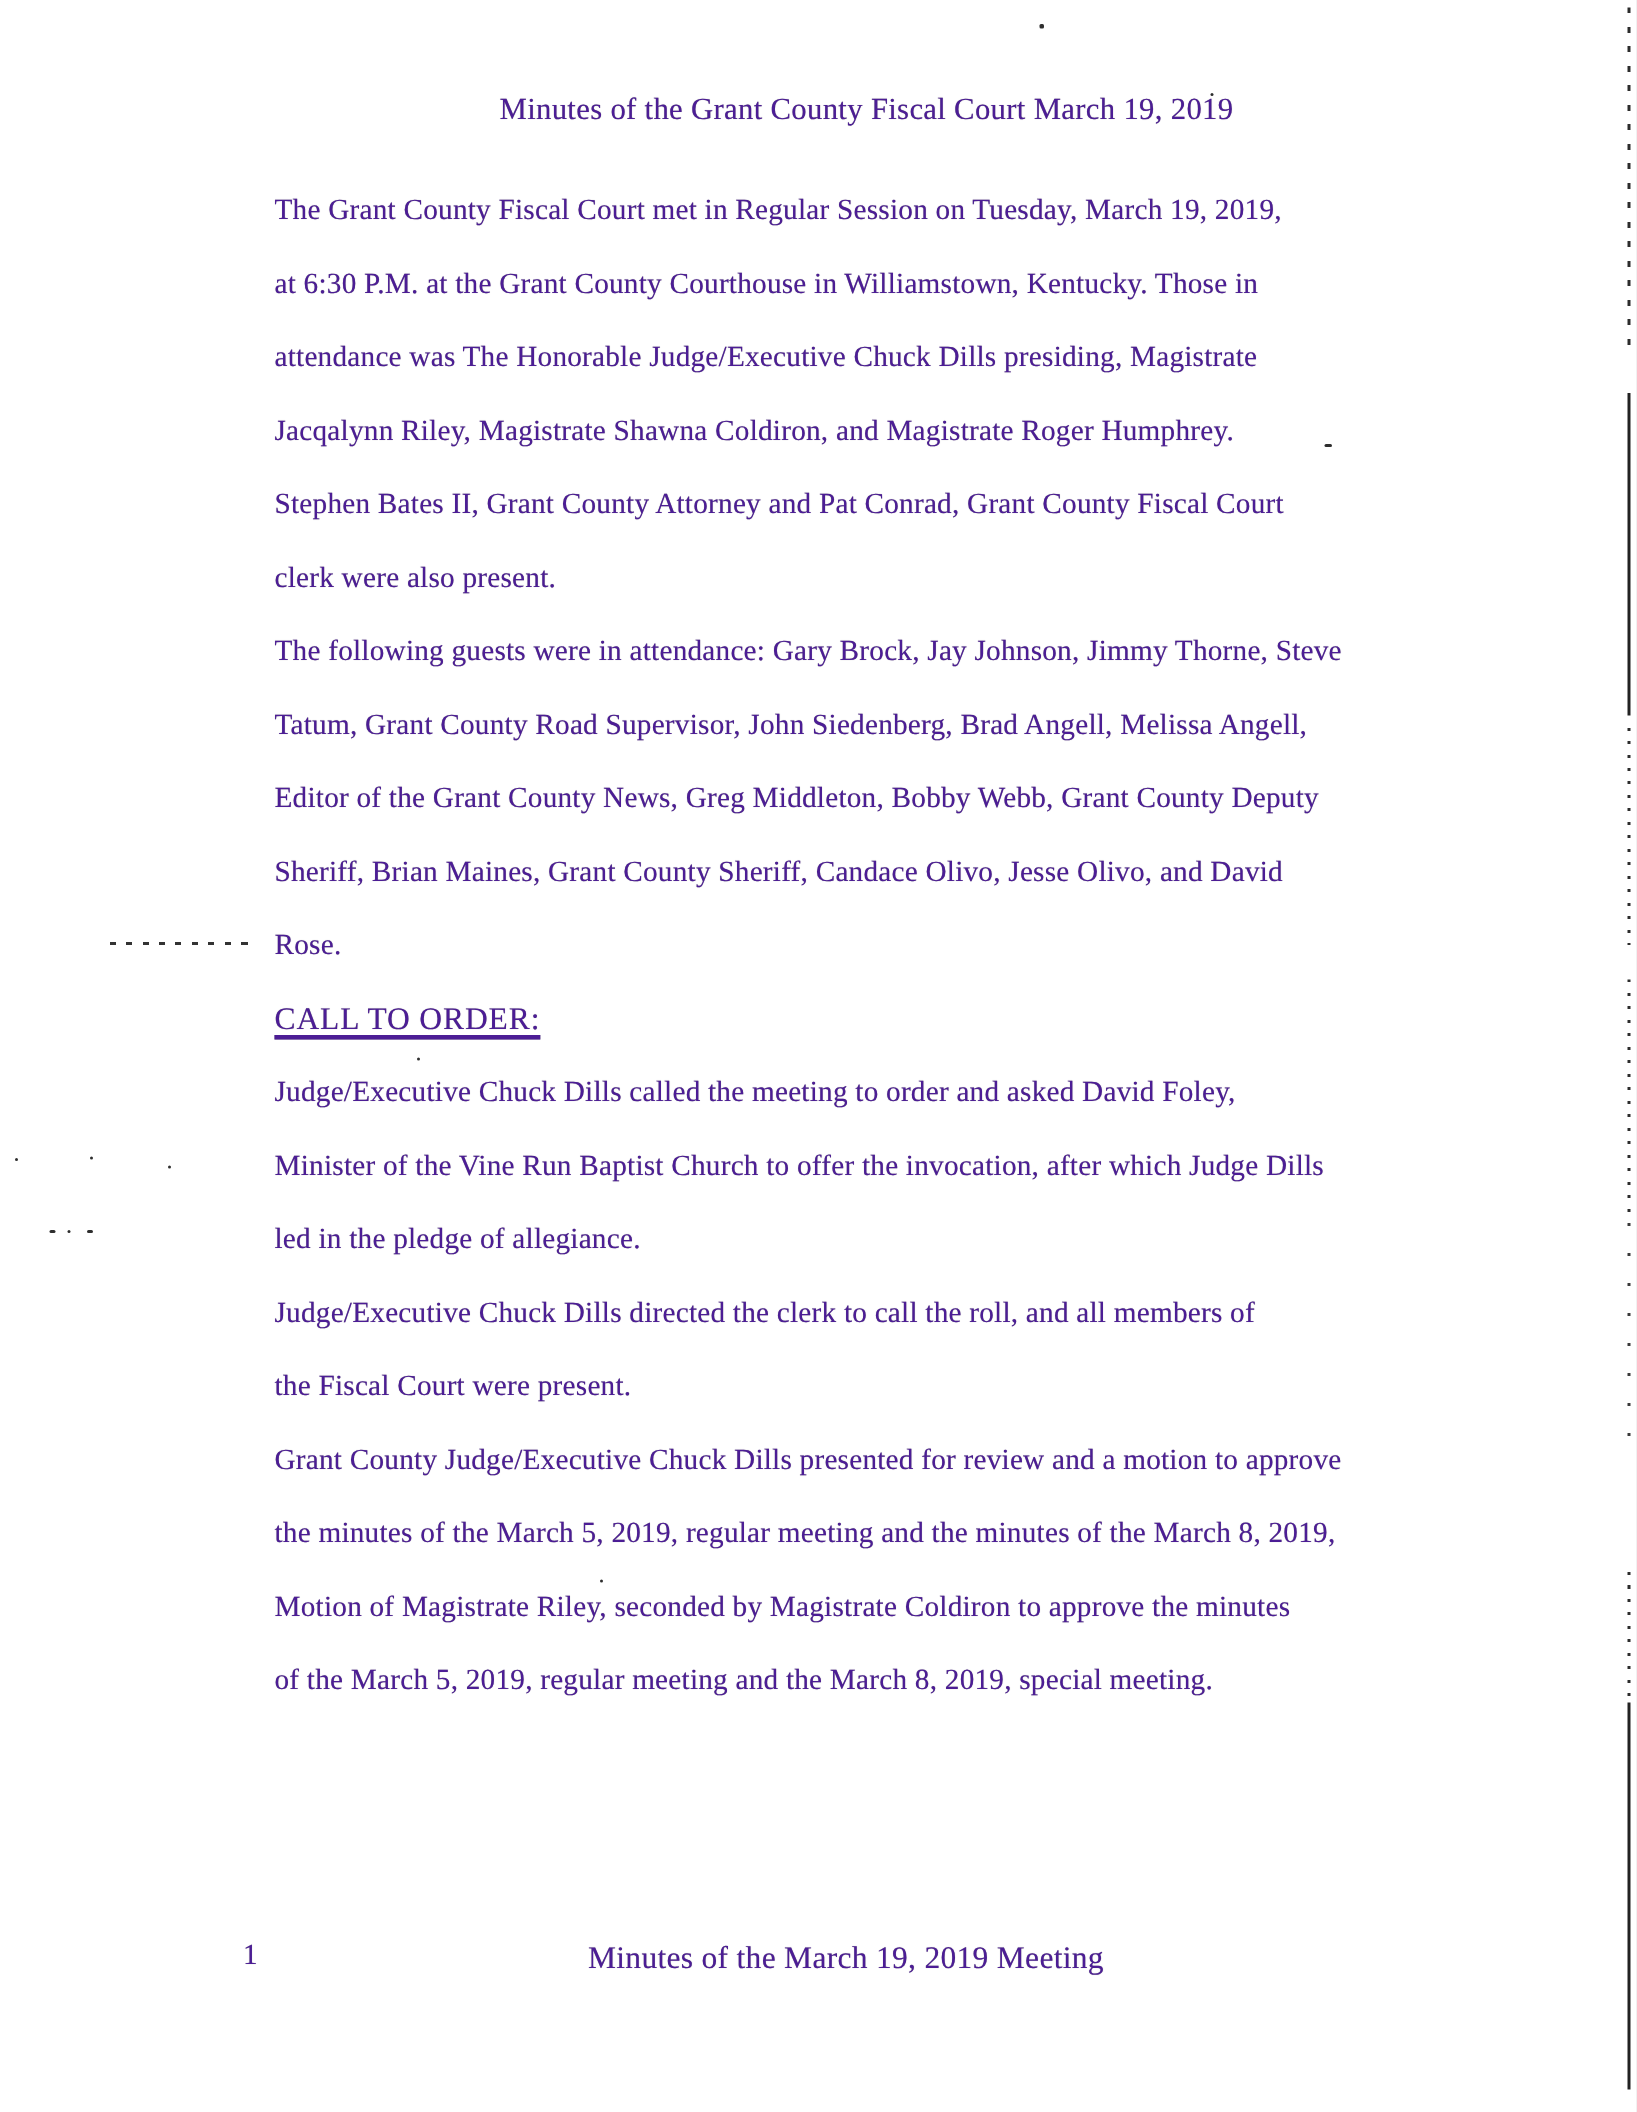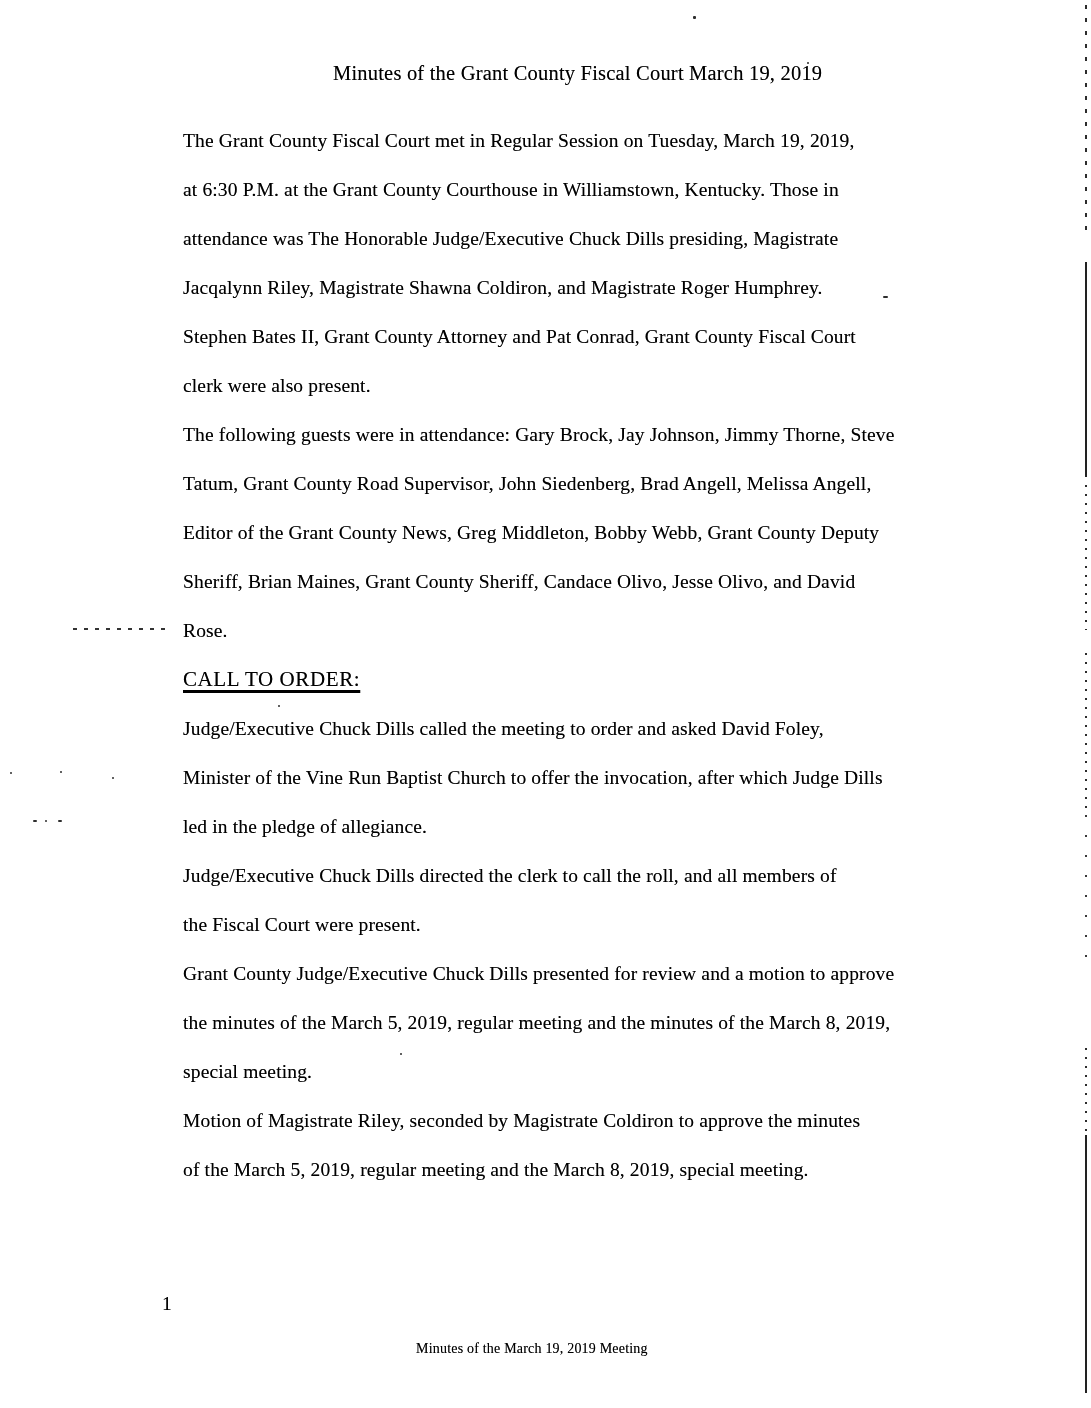--- a/index.html
+++ b/index.html
@@ -7,21 +7,21 @@
     padding: 0;
     background: #e8e8e8;
   }
   .scan-page {
     position: relative;
     width: 1091px;
     height: 1408px;
     background: #ffffff;
     overflow: hidden;
     font-family: "Liberation Serif", "DejaVu Serif", serif;
-    color: #000000;
+    color: #4c1d95;
   }
   .doc-title {
     position: absolute;
     left: 333px;
     top: 60px;
     font-size: 20.5px;
     line-height: 26px;
     white-space: nowrap;
     letter-spacing: 0.2px;
     text-shadow: 0 0 0.5px rgba(0,0,0,0.45);
@@ -51,28 +51,27 @@
   .footer-page-number {
     position: absolute;
     left: 162px;
     top: 1291px;
     font-size: 19.5px;
     line-height: 26px;
     text-shadow: 0 0 0.5px rgba(0,0,0,0.45);
   }
   .footer-text {
     position: absolute;
-    left: 416px;
+    left: 392px;
     top: 1292px;
-    font-size: 14px;
+    font-size: 21px;
     line-height: 26px;
     white-space: nowrap;
     letter-spacing: 0.2px;
     text-shadow: 0 0 0.5px rgba(0,0,0,0.45);
-    margin-top: 44px;
   }
   
   .art { position: absolute; }
   .vseg { left: 1085px; width: 2px; }
   .vseg.solid { background: #222; }
   .vseg.dashed { background: repeating-linear-gradient(to bottom, #2c2c2c 0 4px, transparent 4px 13px); }
   .vseg.dotted { background: repeating-linear-gradient(to bottom, #2c2c2c 0 2px, transparent 2px 9px); }
   .vseg.sparse { background: repeating-linear-gradient(to bottom, #3a3a3a 0 2px, transparent 2px 20px); }
   .hdots {
     left: 73px; top: 628px; width: 95px; height: 2px;
@@ -100,21 +99,20 @@
     <div class="line">Sheriff, Brian Maines, Grant County Sheriff, Candace Olivo, Jesse Olivo, and David</div>
     <div class="line">Rose.</div>
     <div class="line heading">CALL TO ORDER:</div>
     <div class="line">Judge/Executive Chuck Dills called the meeting to order and asked David Foley,</div>
     <div class="line">Minister of the Vine Run Baptist Church to offer the invocation, after which Judge Dills</div>
     <div class="line">led in the pledge of allegiance.</div>
     <div class="line">Judge/Executive Chuck Dills directed the clerk to call the roll, and all members of</div>
     <div class="line">the Fiscal Court were present.</div>
     <div class="line">Grant County Judge/Executive Chuck Dills presented for review and a motion to approve</div>
     <div class="line">the minutes of the March 5, 2019, regular meeting and the minutes of the March 8, 2019,</div>
-    <div class="line">special meeting.</div>
     <div class="line">Motion of Magistrate Riley, seconded by Magistrate Coldiron to approve the minutes</div>
     <div class="line">of the March 5, 2019, regular meeting and the March 8, 2019, special meeting.</div>
   </div>
 
   <div class="footer-page-number">1</div>
   <div class="footer-text">Minutes of the March 19, 2019 Meeting</div>
 
   <div>
     <i class="art vseg dashed" style="top:5px;height:228px;"></i>
     <i class="art vseg solid" style="top:262px;height:215px;"></i>

